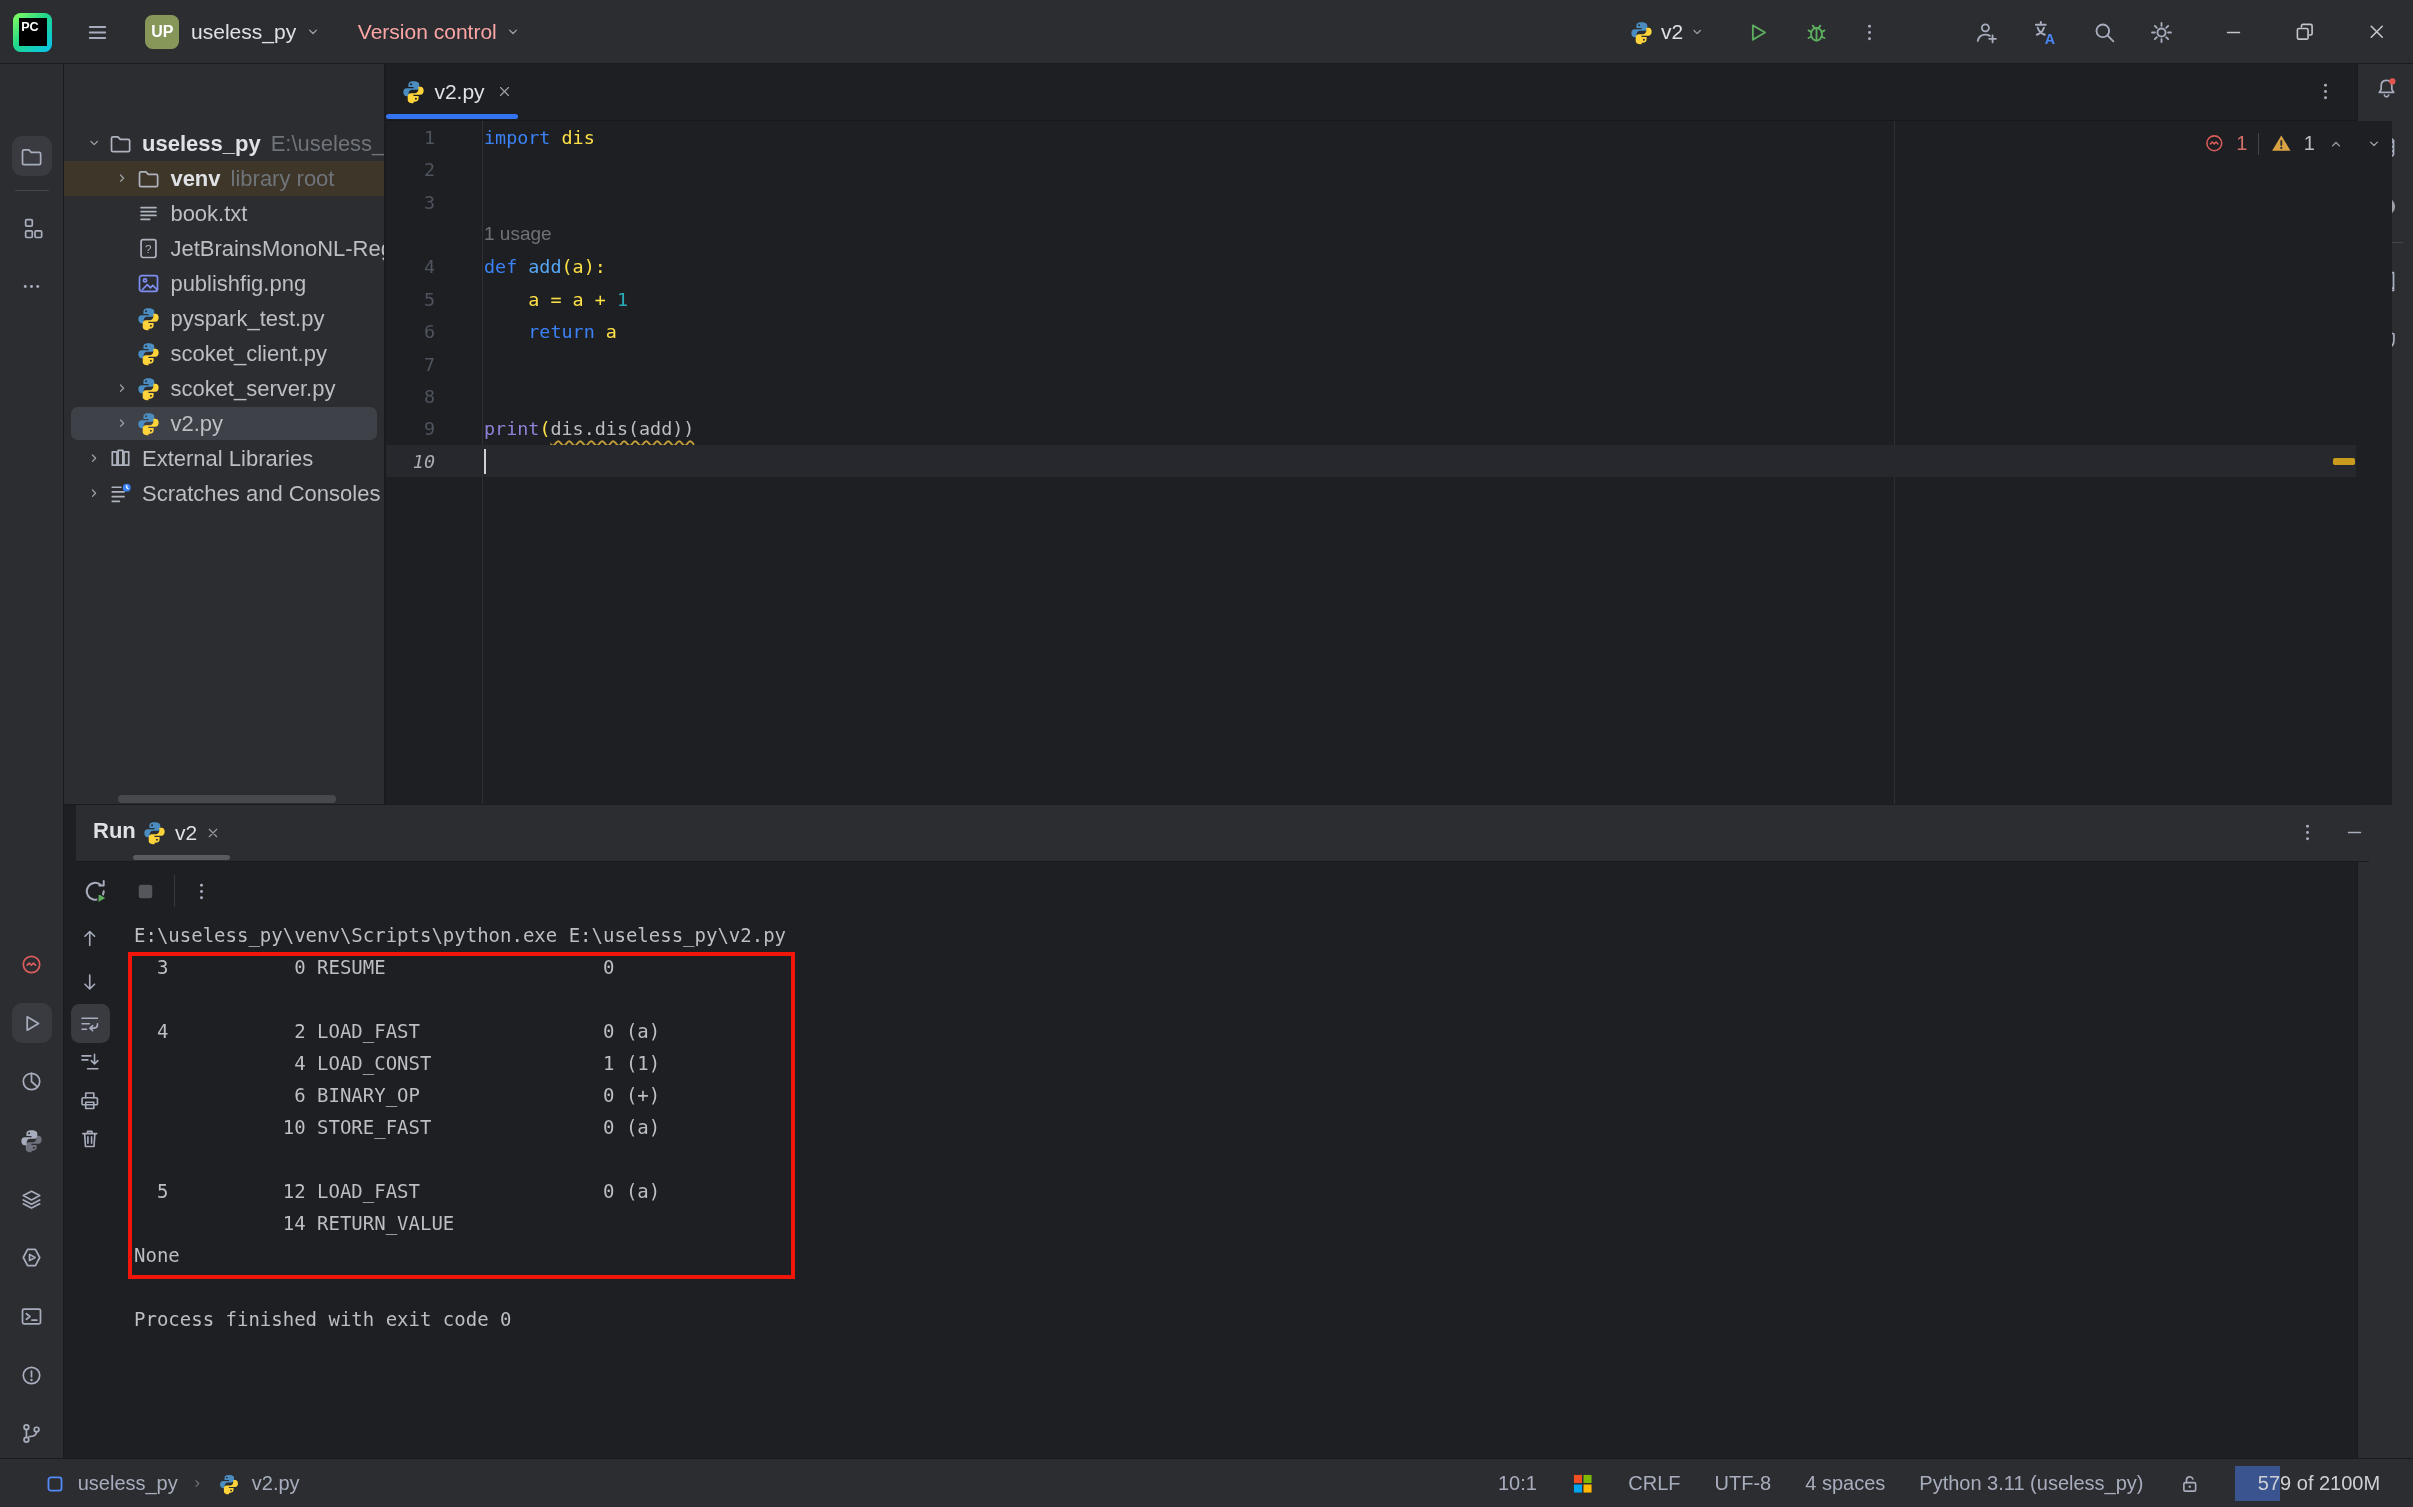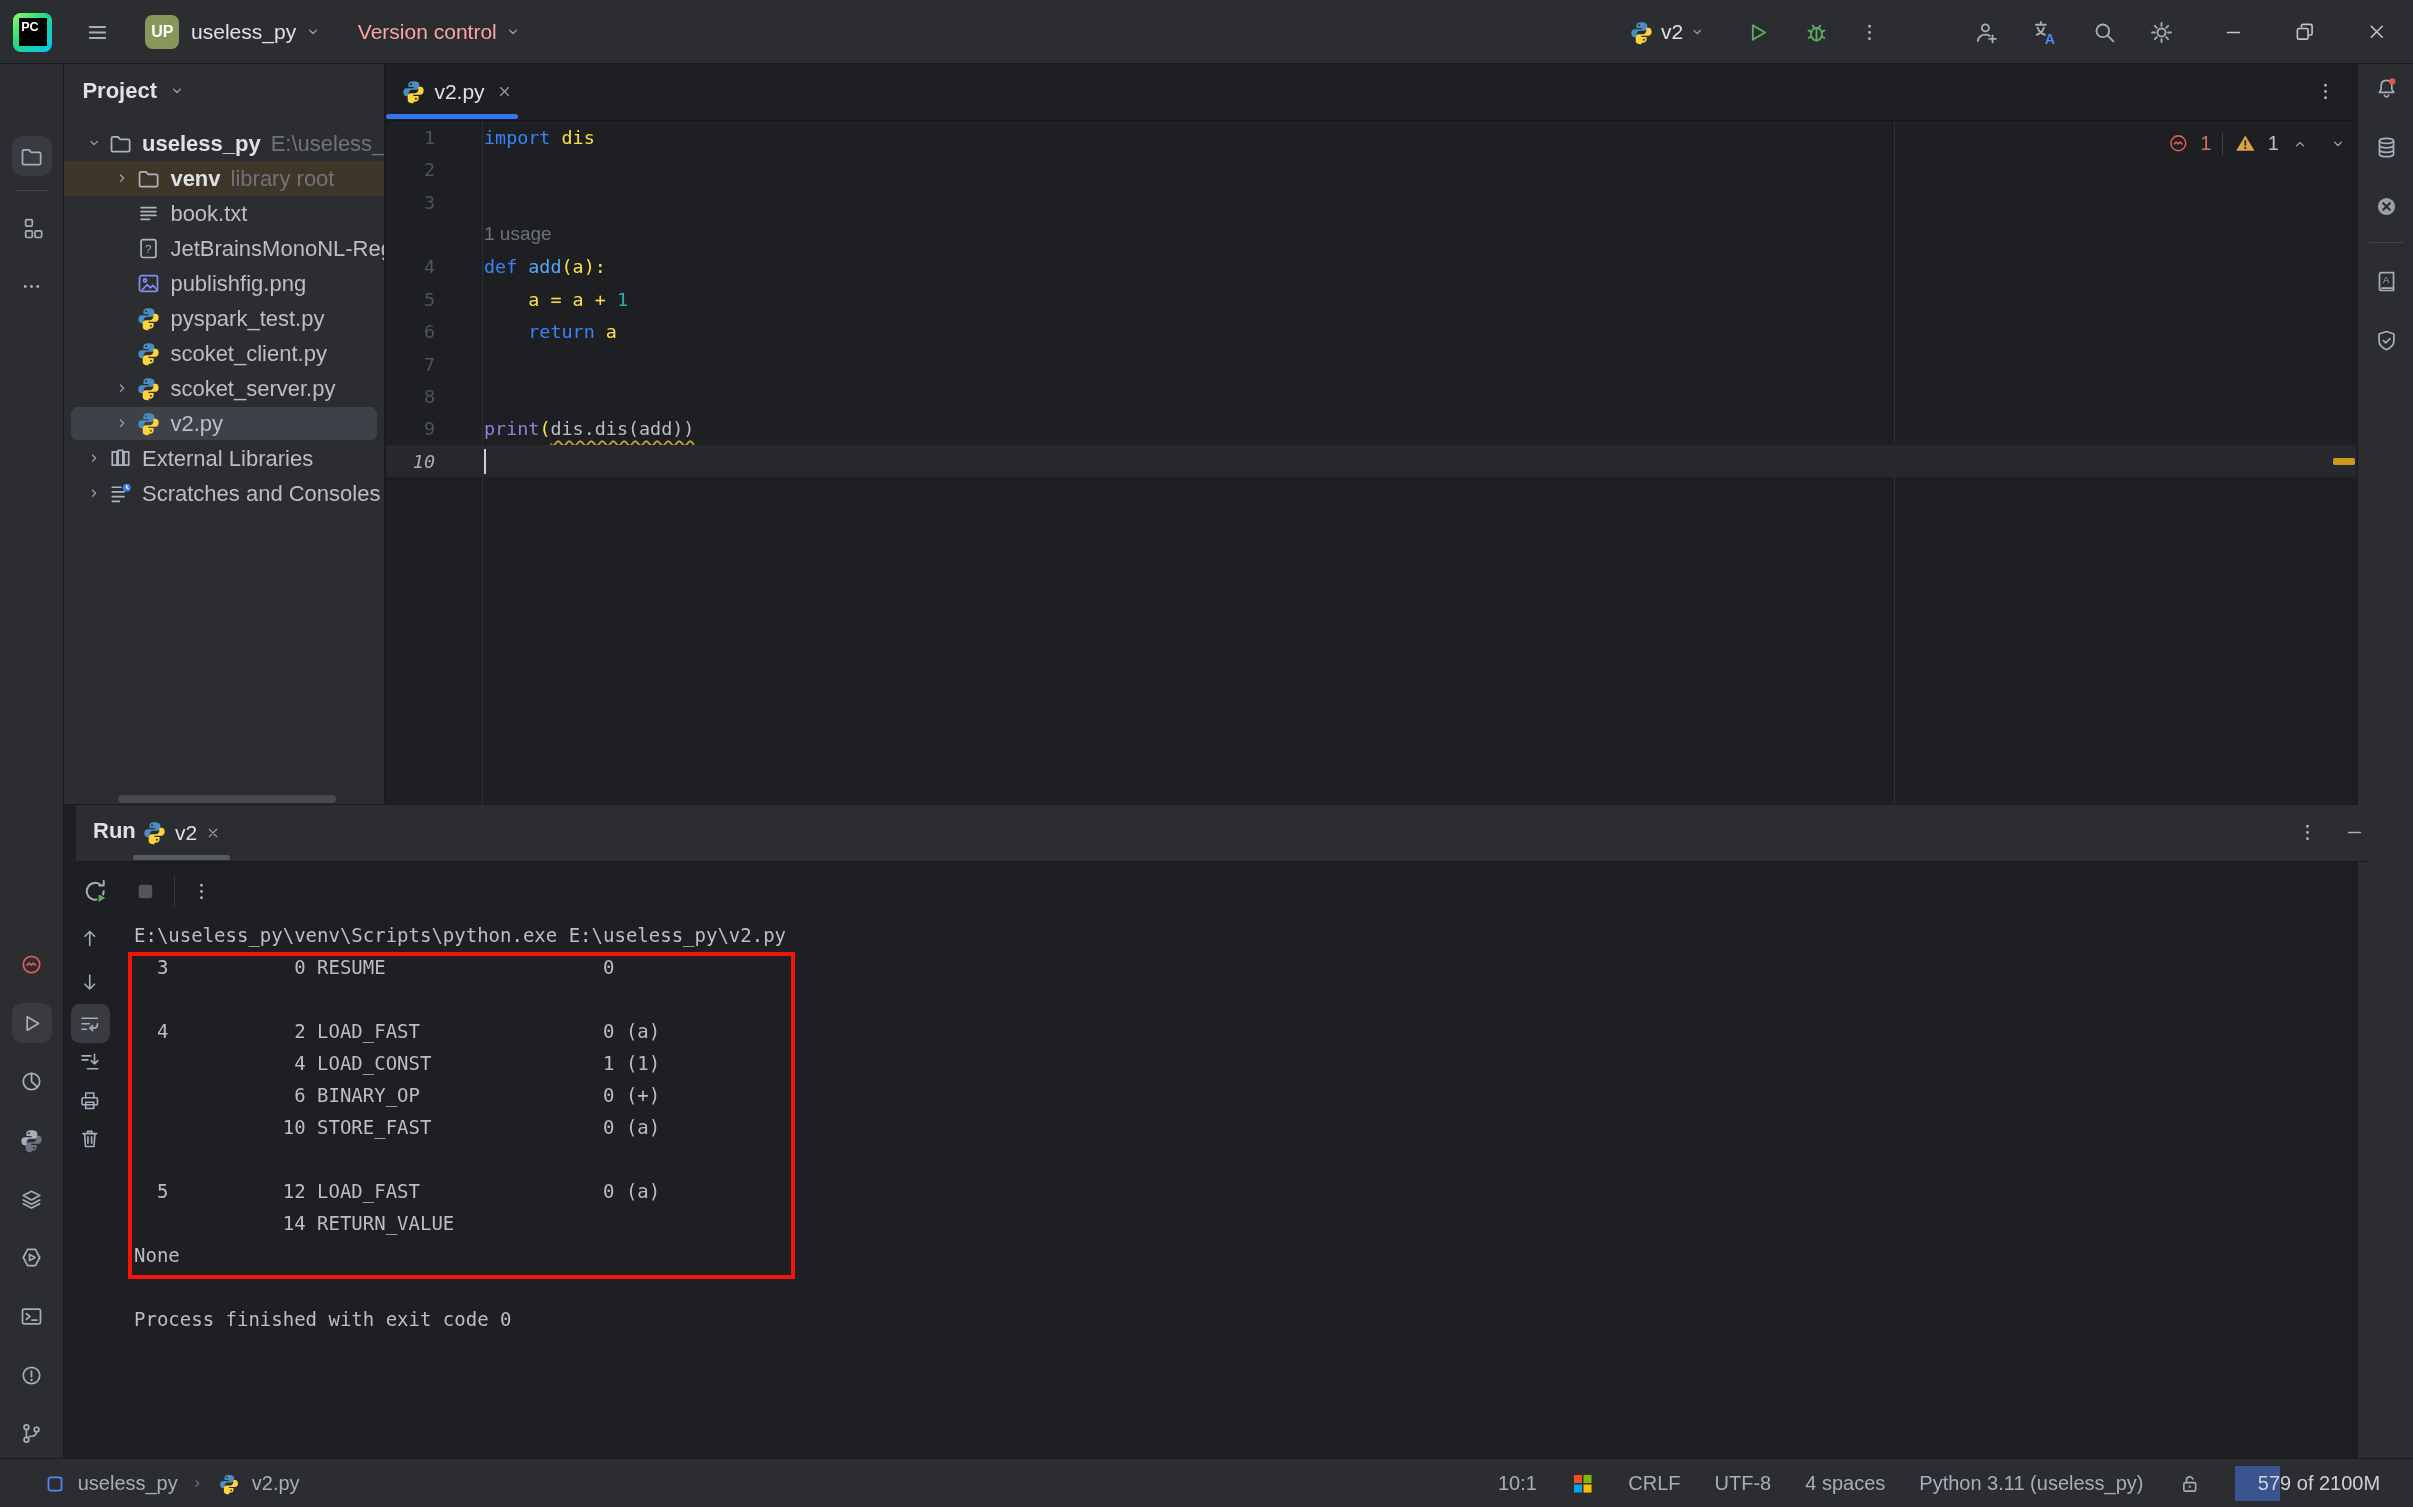--- a/index.html
+++ b/index.html
@@ -1,19 +1,19 @@
 <!DOCTYPE html>
 <html style="font-size:13.4px"><head>
 <meta charset="utf-8">
 <style>
   html,body{margin:0;padding:0;background:#1E1F22;}
   body{width:2413px;height:1508px;overflow:hidden;font-family:"Liberation Sans",sans-serif;color:#BCBEC4;
        -webkit-font-smoothing:antialiased;}
   #app{position:relative;width:2413px;height:1508px;}
-  .abs{position:absolute;}
+  .abs{position:absolute;padding-left:36px;}
   .ic{display:inline-flex;align-items:center;justify-content:center;color:#A8ADBD;flex:none;}
   .ic svg{display:block;}
 
   
   #titlebar{left:0;top:0;width:2413px;height:64px;background:#2B2D30;border-bottom:0.8px solid #1A1B1E;box-sizing:border-box;}
   #leftstrip{left:0;top:64px;width:64px;height:1394px;background:#2B2D30;border-right:0.8px solid #1A1B1E;box-sizing:border-box;}
   #rightstrip{left:2357px;top:64px;width:57px;height:1394px;background:#2B2D30;border-left:0.8px solid #1A1B1E;box-sizing:border-box;}
   #projectpanel{left:64px;top:64px;width:320px;height:741px;background:#2B2D30;overflow:hidden;}
   #pdivider{left:384px;top:64px;width:2.5px;height:741px;background:#1A1B1E;}
   #tabbar{left:386px;top:64px;width:1970px;height:57px;background:#1E1F22;border-bottom:1.7px solid #17181B;box-sizing:border-box;}
@@ -308,28 +308,20 @@
       </div>
       <div class="strip-ic" style="top: 256px;">
         <svg width="25" height="25" viewBox="0 0 32 32" fill="none" stroke="currentColor" stroke-width="2.2" stroke-linecap="round" stroke-linejoin="round">
           <path d="M16 4.5l9.5 3.2v8.3c0 5.7-3.7 9.4-9.5 11.8-5.8-2.4-9.5-6.1-9.5-11.8V7.7L16 4.5z"></path>
           <path d="M12 16l3 3 5.5-5.5"></path>
         </svg>
       </div>
     </div>
 
   <div class="abs" id="projectpanel">
-    <div class="pp-header">
-      <span class="pp-title">Project</span>
-      <span class="ic" style="margin-left:10px;color:#9DA0A6;">
-          <svg width="20" height="20" viewBox="0 0 32 32" fill="none" stroke="currentColor" stroke-width="2.2" stroke-linecap="round" stroke-linejoin="round">
-            <path d="M10.5 13l5.5 5.5L21.5 13"></path>
-          </svg>
-        </span>
-    </div>
     <div class="tree" id="tree">
         <div class="trow" style="padding-left: 17.6px;">
           <span class="chev">
             <svg width="18.4" height="18.4" viewBox="0 0 32 32" fill="none" stroke="currentColor" stroke-width="2.2" stroke-linecap="round" stroke-linejoin="round">
               <path d="M10.5 13l5.5 5.5L21.5 13"></path>
             </svg>
           </span>
           <span class="ticon">
             <svg width="25" height="25" viewBox="0 0 32 32" fill="none" stroke="currentColor" stroke-width="2.2" stroke-linecap="round" stroke-linejoin="round">
               <path d="M4.5 9.5c0-1.1.9-2 2-2h6.2l3 3.2h10c1.1 0 2 .9 2 2v11.8c0 1.1-.9 2-2 2H6.5c-1.1 0-2-.9-2-2V9.5z"></path>

